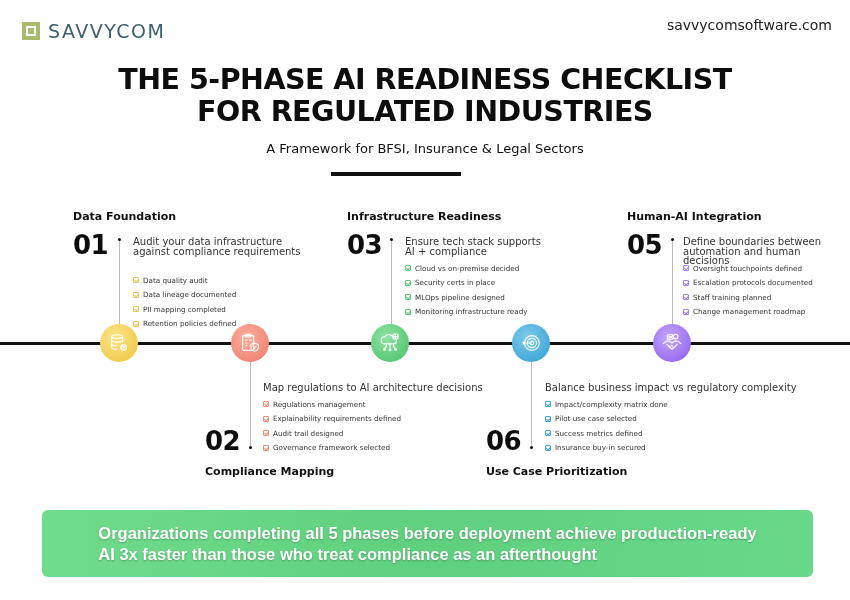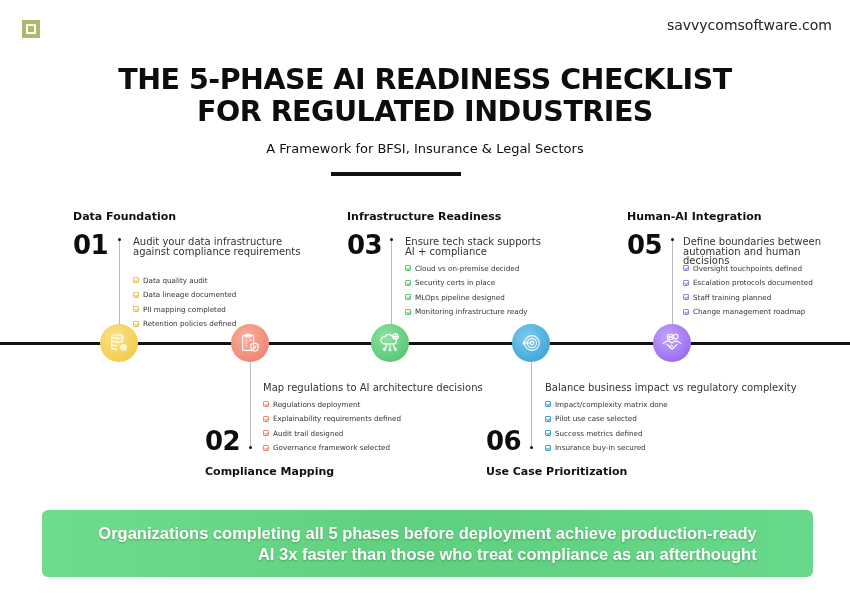--- a/index.html
+++ b/index.html
@@ -28,28 +28,29 @@
   .checklist { position: absolute; list-style: none; }
   .checklist li { display: flex; align-items: center; gap: 4px; font-size: 7.2px; height: 14.5px; color: #333; font-family: "DejaVu Sans", sans-serif; white-space: nowrap; }
   .cb { width: 6px; height: 6px; border: 1px solid; border-radius: 1px; position: relative; flex: none; }
   .cb::after { content: ""; position: absolute; left: 1px; top: 0px; width: 2px; height: 3px; border-right: 1px solid; border-bottom: 1px solid; border-color: inherit; transform: rotate(40deg); }
 
   .circle { position: absolute; width: 38px; height: 38px; border-radius: 50%; display: flex; align-items: center; justify-content: center; }
   .circle svg { width: 22px; height: 22px; }
 
   .banner { position: absolute; left: 42px; top: 510px; width: 771px; height: 67px; border-radius: 6px;
             background: linear-gradient(90deg, #6fdc8c 0%, #5fd07f 50%, #68d88a 100%);
-            display: flex; align-items: center; justify-content: center; text-align: right; }
+            display: flex; align-items: center; justify-content: center; text-align: left; }
   .banner-text { color: #fff; font-weight: bold; font-size: 16.5px; line-height: 21px; font-family: "Liberation Sans", sans-serif; text-shadow: 0 1px 2px rgba(0,0,0,0.25); }
 </style>
 </head>
 <body>
 
 <div class="logo">
   <div class="logo-mark"></div>
+  <span class="logo-text">SAVVYCOM</span>
 </div>
 <div class="site-url">savvycomsoftware.com</div>
 
 <div class="title">
   <div>THE 5-PHASE AI READINESS CHECKLIST</div>
   <div>FOR REGULATED INDUSTRIES</div>
 </div>
 <div class="subtitle">A Framework for BFSI, Insurance &amp; Legal Sectors</div>
 <div class="title-rule"></div>
 
@@ -106,21 +107,21 @@
     </svg>
   </div>
   <div class="stem" style="left:250px; top:362px; height:84px;"></div>
   <div class="dot" style="left:249px; top:446px;"></div>
   <div class="phase-desc" style="left:263px; top:383px;">
     <div>Map regulations to AI architecture decisions</div>
   </div>
   <ul class="checklist" style="left:263px; top:397px;">
     <li>
         <span class="cb" style="border-color:#ef8a72;"></span>
-        <span>Regulations deployment</span>
+        <span>Regulations management</span>
       </li>
     <li>
         <span class="cb" style="border-color:#ef8a72;"></span>
         <span>Explainability requirements defined</span>
       </li>
     <li>
         <span class="cb" style="border-color:#ef8a72;"></span>
         <span>Audit trail designed</span>
       </li>
     <li>

